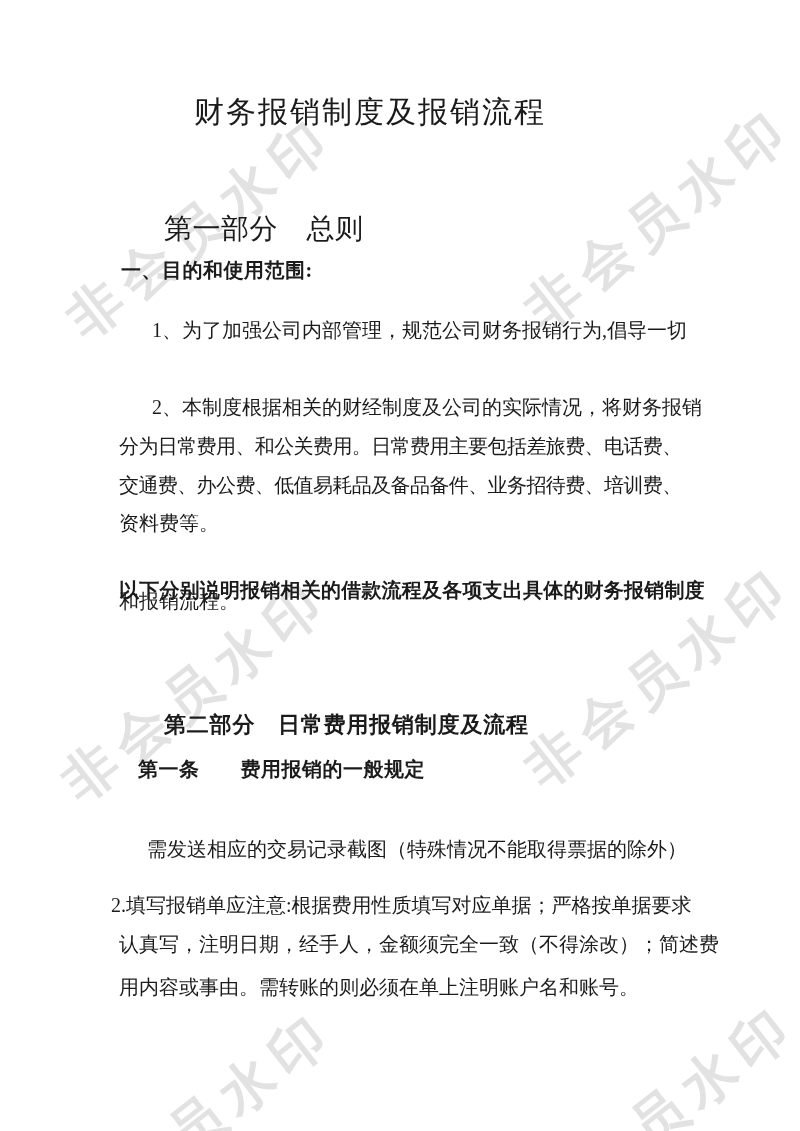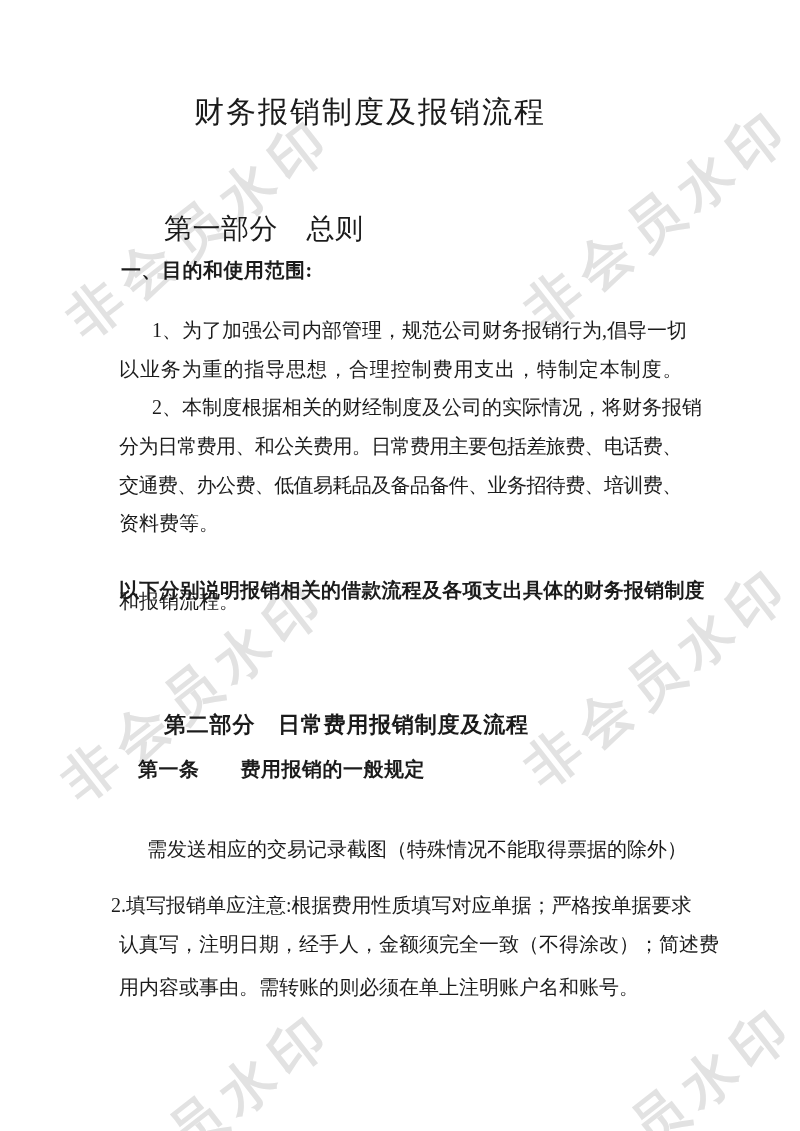--- a/index.html
+++ b/index.html
@@ -84,21 +84,20 @@
   <div class="wm wm4">非会员水印</div>
   <div class="wm wm5">非会员水印</div>
   <div class="wm wm6">非会员水印</div>
 
   <div class="doc-title">财务报销制度及报销流程</div>
 
   <div class="part-heading h-part1">第一部分　总则</div>
   <div class="sub-heading">一、目的和使用范围:</div>
 
   <div class="line l1 indent">1、为了加强公司内部管理，规范公司财务报销行为,倡导一切</div>
-  <div class="line l2 wide">以业务为重的指导思想，合理控制费用支出，特制定本制度。</div>
   <div class="line l3 indent">2、本制度根据相关的财经制度及公司的实际情况，将财务报销</div>
   <div class="line l4 tight">分为日常费用、和公关费用。日常费用主要包括差旅费、电话费、</div>
   <div class="line l5 tight">交通费、办公费、低值易耗品及备品备件、业务招待费、培训费、</div>
   <div class="line l6">资料费等。</div>
   <div class="line l7">以下分别说明报销相关的借款流程及各项支出具体的财务报销制度</div>
   <div class="line l8">和报销流程。</div>
 
   <div class="part-heading h-part2">第二部分　日常费用报销制度及流程</div>
   <div class="art-heading">第一条　　费用报销的一般规定</div>
 

